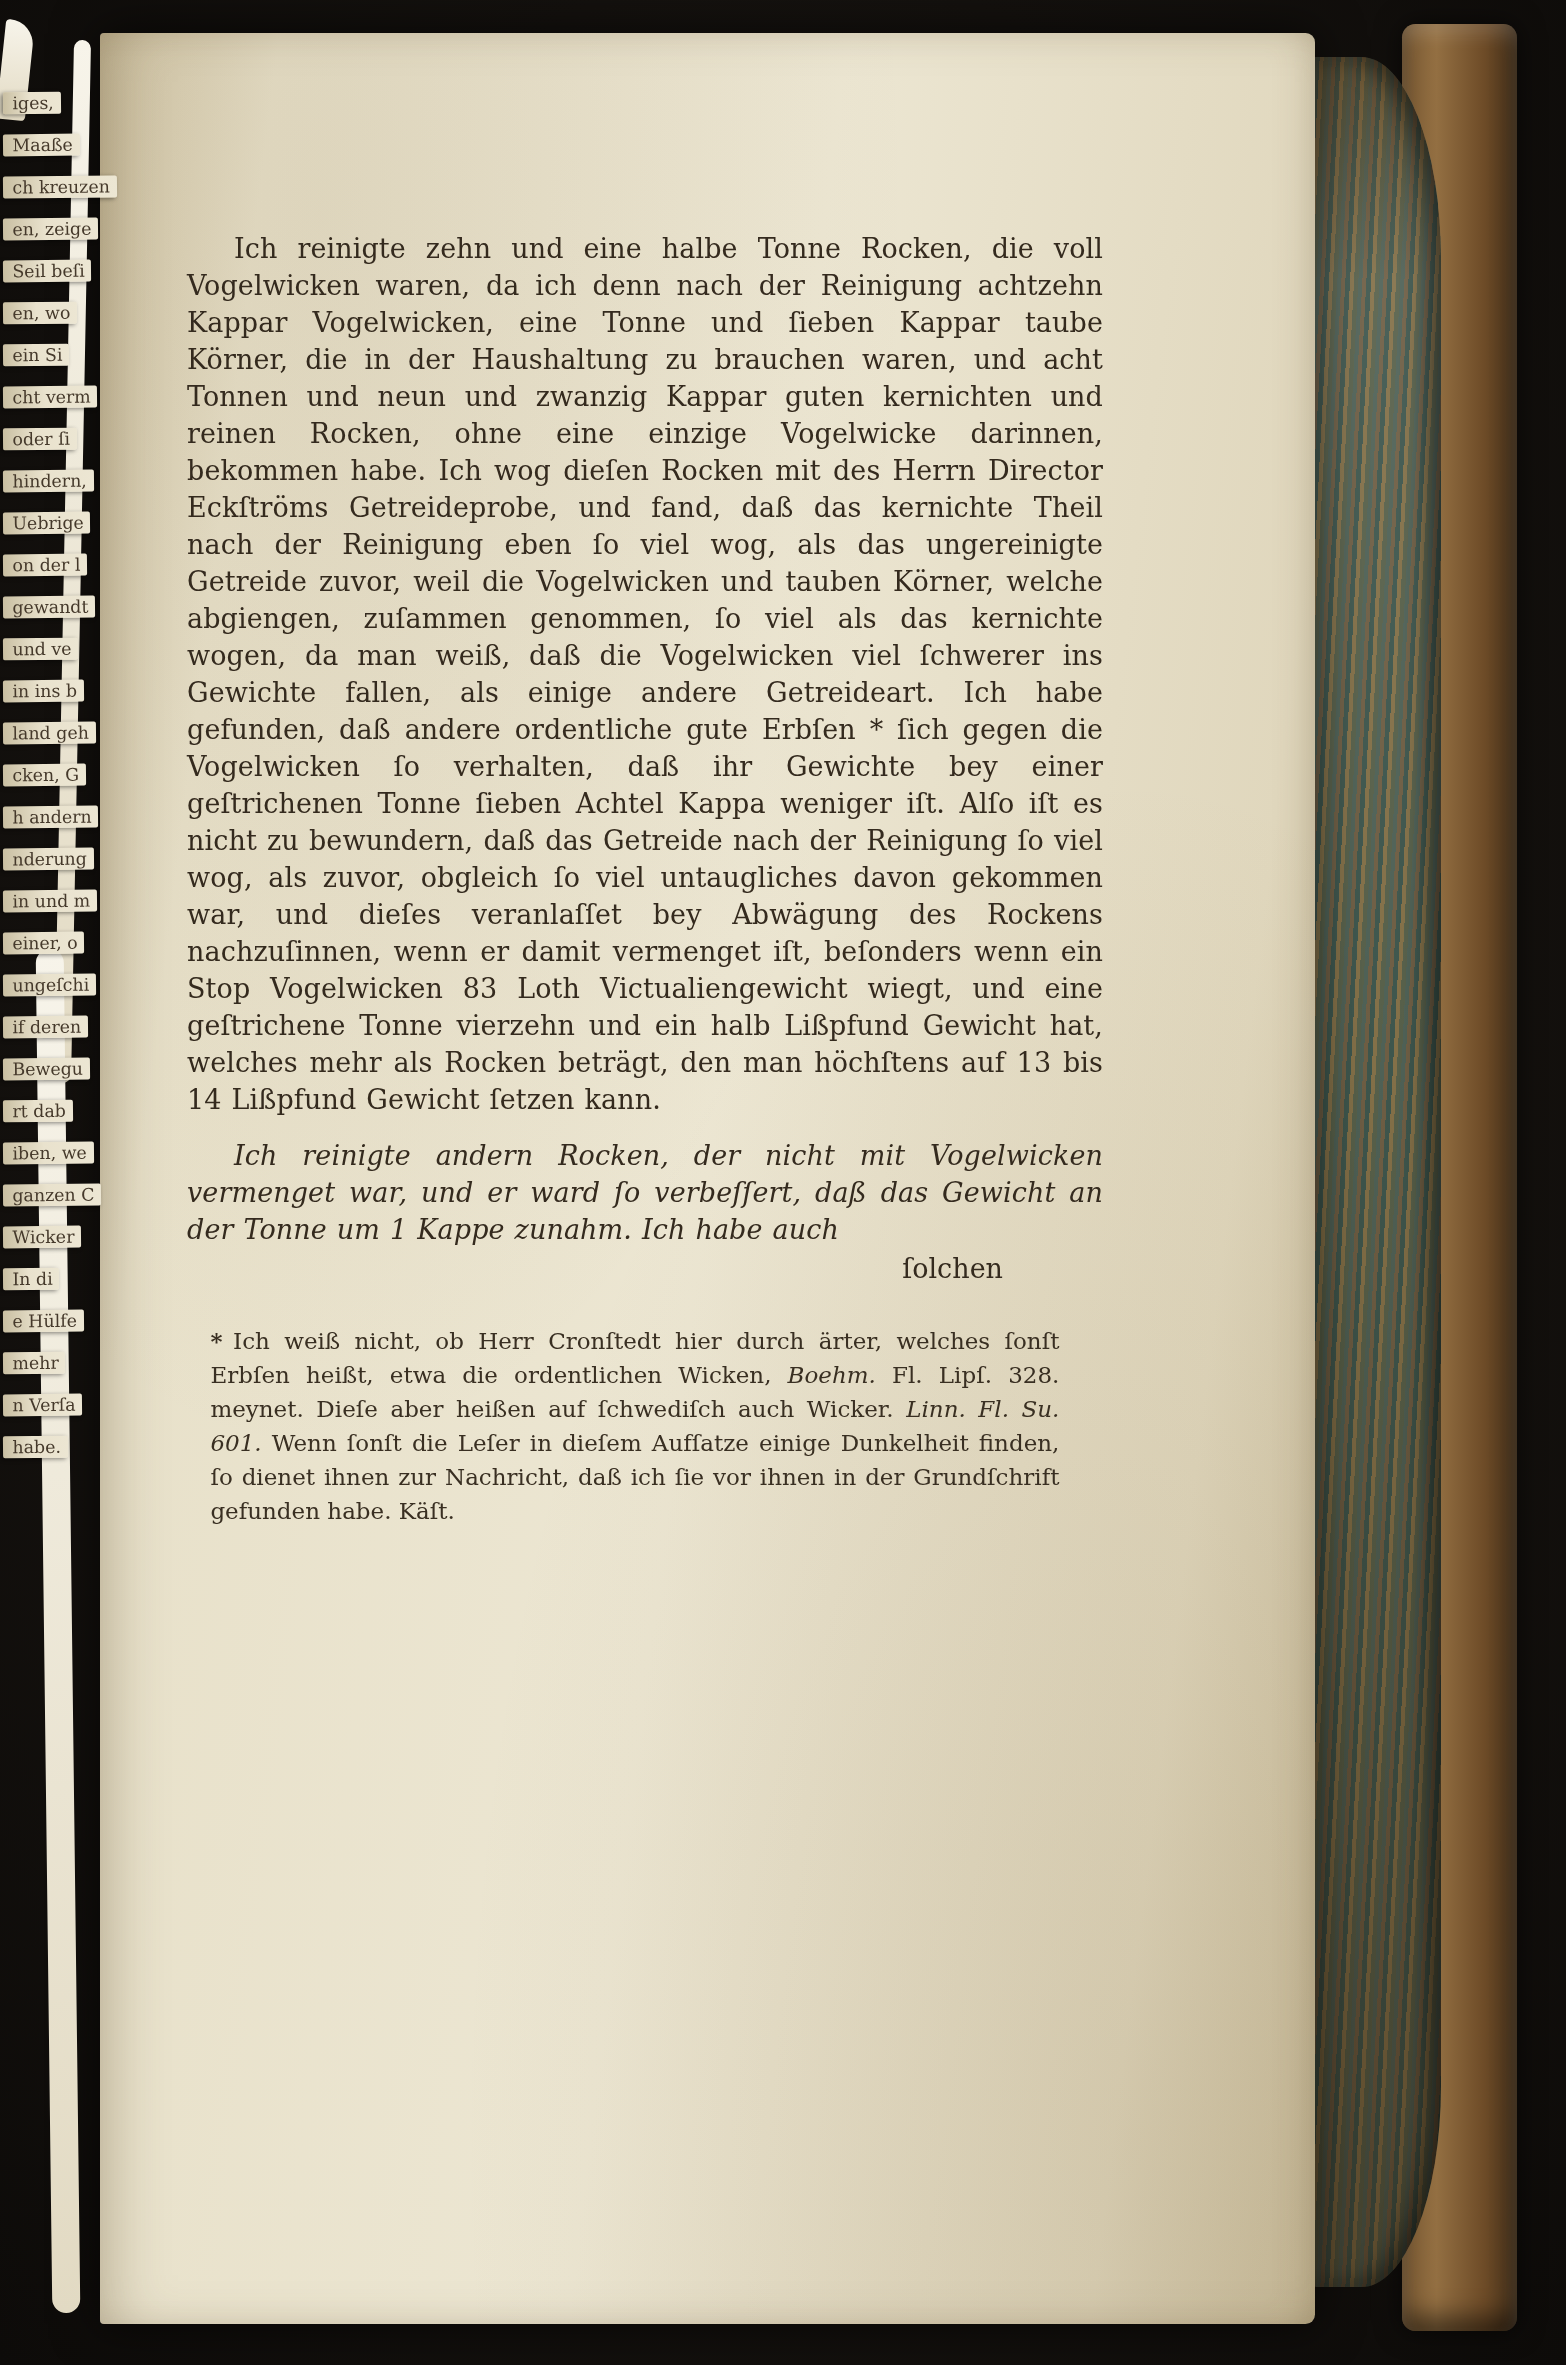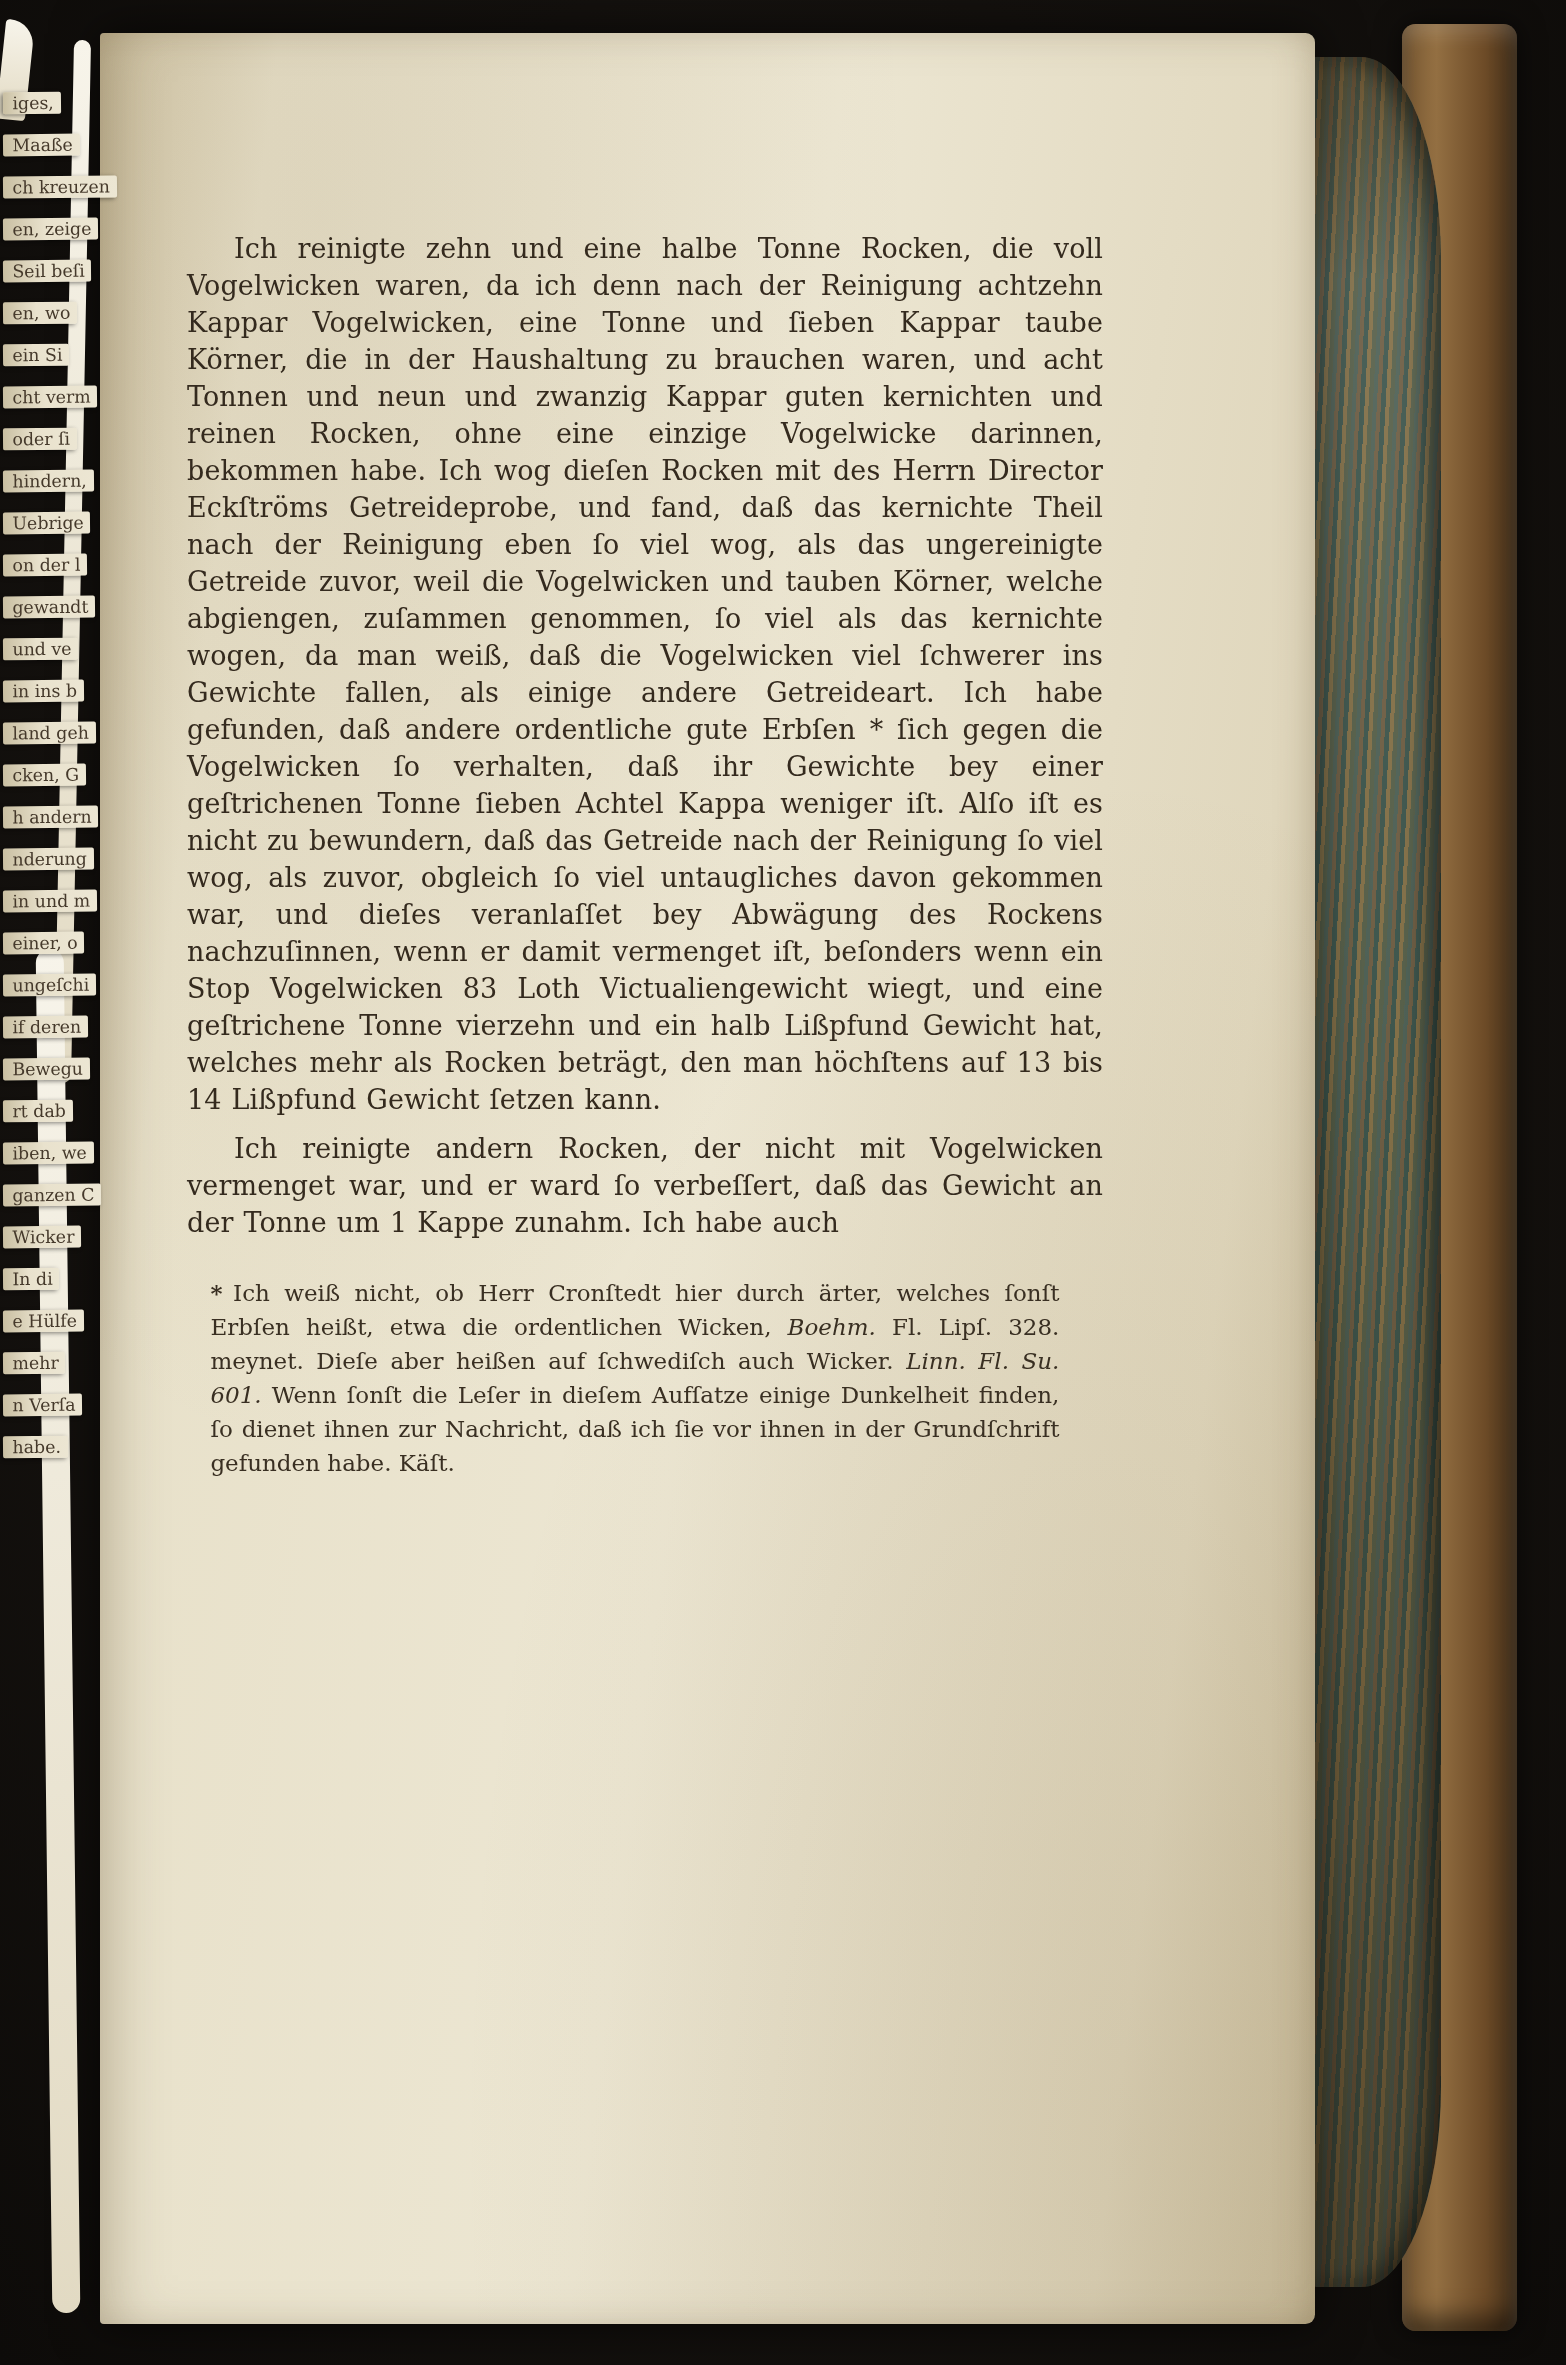--- a/index.html
+++ b/index.html
@@ -55,21 +55,21 @@
     font-size: 31px; color: #3a2f22;
   }
 
   .body-text .para {
     margin: 0;
     font-size: 27px; line-height: 37px;
     text-align: justify; text-indent: 47px;
     letter-spacing: 0.1px; word-spacing: 1.3px;
     color: #342a1e;
   }
-  .body-text .para + .para { margin-top: 12px; }
+  .body-text .para + .para { margin-top: 19px; font-style: italic; }
 
   .catchword {
     text-align: right; padding-right: 100px;
     font-size: 27px; line-height: 41px; color: #342a1e;
   }
 
   .footnote {
     margin-top: 35px; margin-left: 23.4px; width: 849px;
     font-size: 23px; line-height: 34px; text-align: justify;
     color: #392f22;
@@ -106,20 +106,21 @@
 
   <div class="page">
     <div class="page-inner">
 
 
       <div class="body-text">
           <p class="para">Ich reinigte zehn und eine halbe Tonne Rocken, die voll Vogelwicken waren, da ich denn nach der Reinigung achtzehn Kappar Vogelwicken, eine Tonne und ſieben Kappar taube Körner, die in der Haushaltung zu brauchen waren, und acht Tonnen und neun und zwanzig Kappar guten kernichten und reinen Rocken, ohne eine einzige Vogelwicke darinnen, bekommen habe. Ich wog dieſen Rocken mit des Herrn Director Eckſtröms Getreideprobe, und fand, daß das kernichte Theil nach der Reinigung eben ſo viel wog, als das ungereinigte Getreide zuvor, weil die Vogelwicken und tauben Körner, welche abgiengen, zuſammen genommen, ſo viel als das kernichte wogen, da man weiß, daß die Vogelwicken viel ſchwerer ins Gewichte fallen, als einige andere Getreideart. Ich habe gefunden, daß andere ordentliche gute Erbſen * ſich gegen die Vogelwicken ſo verhalten, daß ihr Gewichte bey einer geſtrichenen Tonne ſieben Achtel Kappa weniger iſt. Alſo iſt es nicht zu bewundern, daß das Getreide nach der Reinigung ſo viel wog, als zuvor, obgleich ſo viel untaugliches davon gekommen war, und dieſes veranlaſſet bey Abwägung des Rockens nachzuſinnen, wenn er damit vermenget iſt, beſonders wenn ein Stop Vogelwicken 83 Loth Victualiengewicht wiegt, und eine geſtrichene Tonne vierzehn und ein halb Lißpfund Gewicht hat, welches mehr als Rocken beträgt, den man höchſtens auf 13 bis 14 Lißpfund Gewicht ſetzen kann.</p>
           <p class="para">Ich reinigte andern Rocken, der nicht mit Vogelwicken vermenget war, und er ward ſo verbeſſert, daß das Gewicht an der Tonne um 1 Kappe zunahm.  Ich habe auch</p>
         </div>
 
+      <div class="catchword">ſolchen</div>
 
       <div class="footnote">
         <span class="fn-marker">*</span><span class="fn-segs"><span class="fn-seg normal">Ich weiß nicht, ob Herr Cronſtedt hier durch ärter, welches ſonſt Erbſen heißt, etwa die ordentlichen Wicken, </span><span class="fn-seg italic">Boehm.</span><span class="fn-seg normal"> Fl. Lipſ. 328. meynet.  Dieſe aber heißen auf ſchwediſch auch Wicker. </span><span class="fn-seg italic">Linn. Fl. Su. 601.</span><span class="fn-seg normal">  Wenn ſonſt die Leſer in dieſem Aufſatze einige Dunkelheit finden, ſo dienet ihnen zur Nachricht, daß ich ſie vor ihnen in der Grundſchrift gefunden habe.  Käſt.</span></span>
       </div>
 
     </div>
   </div>
 
   <div class="left-edges">
     <div class="edge-strip s0"></div>

